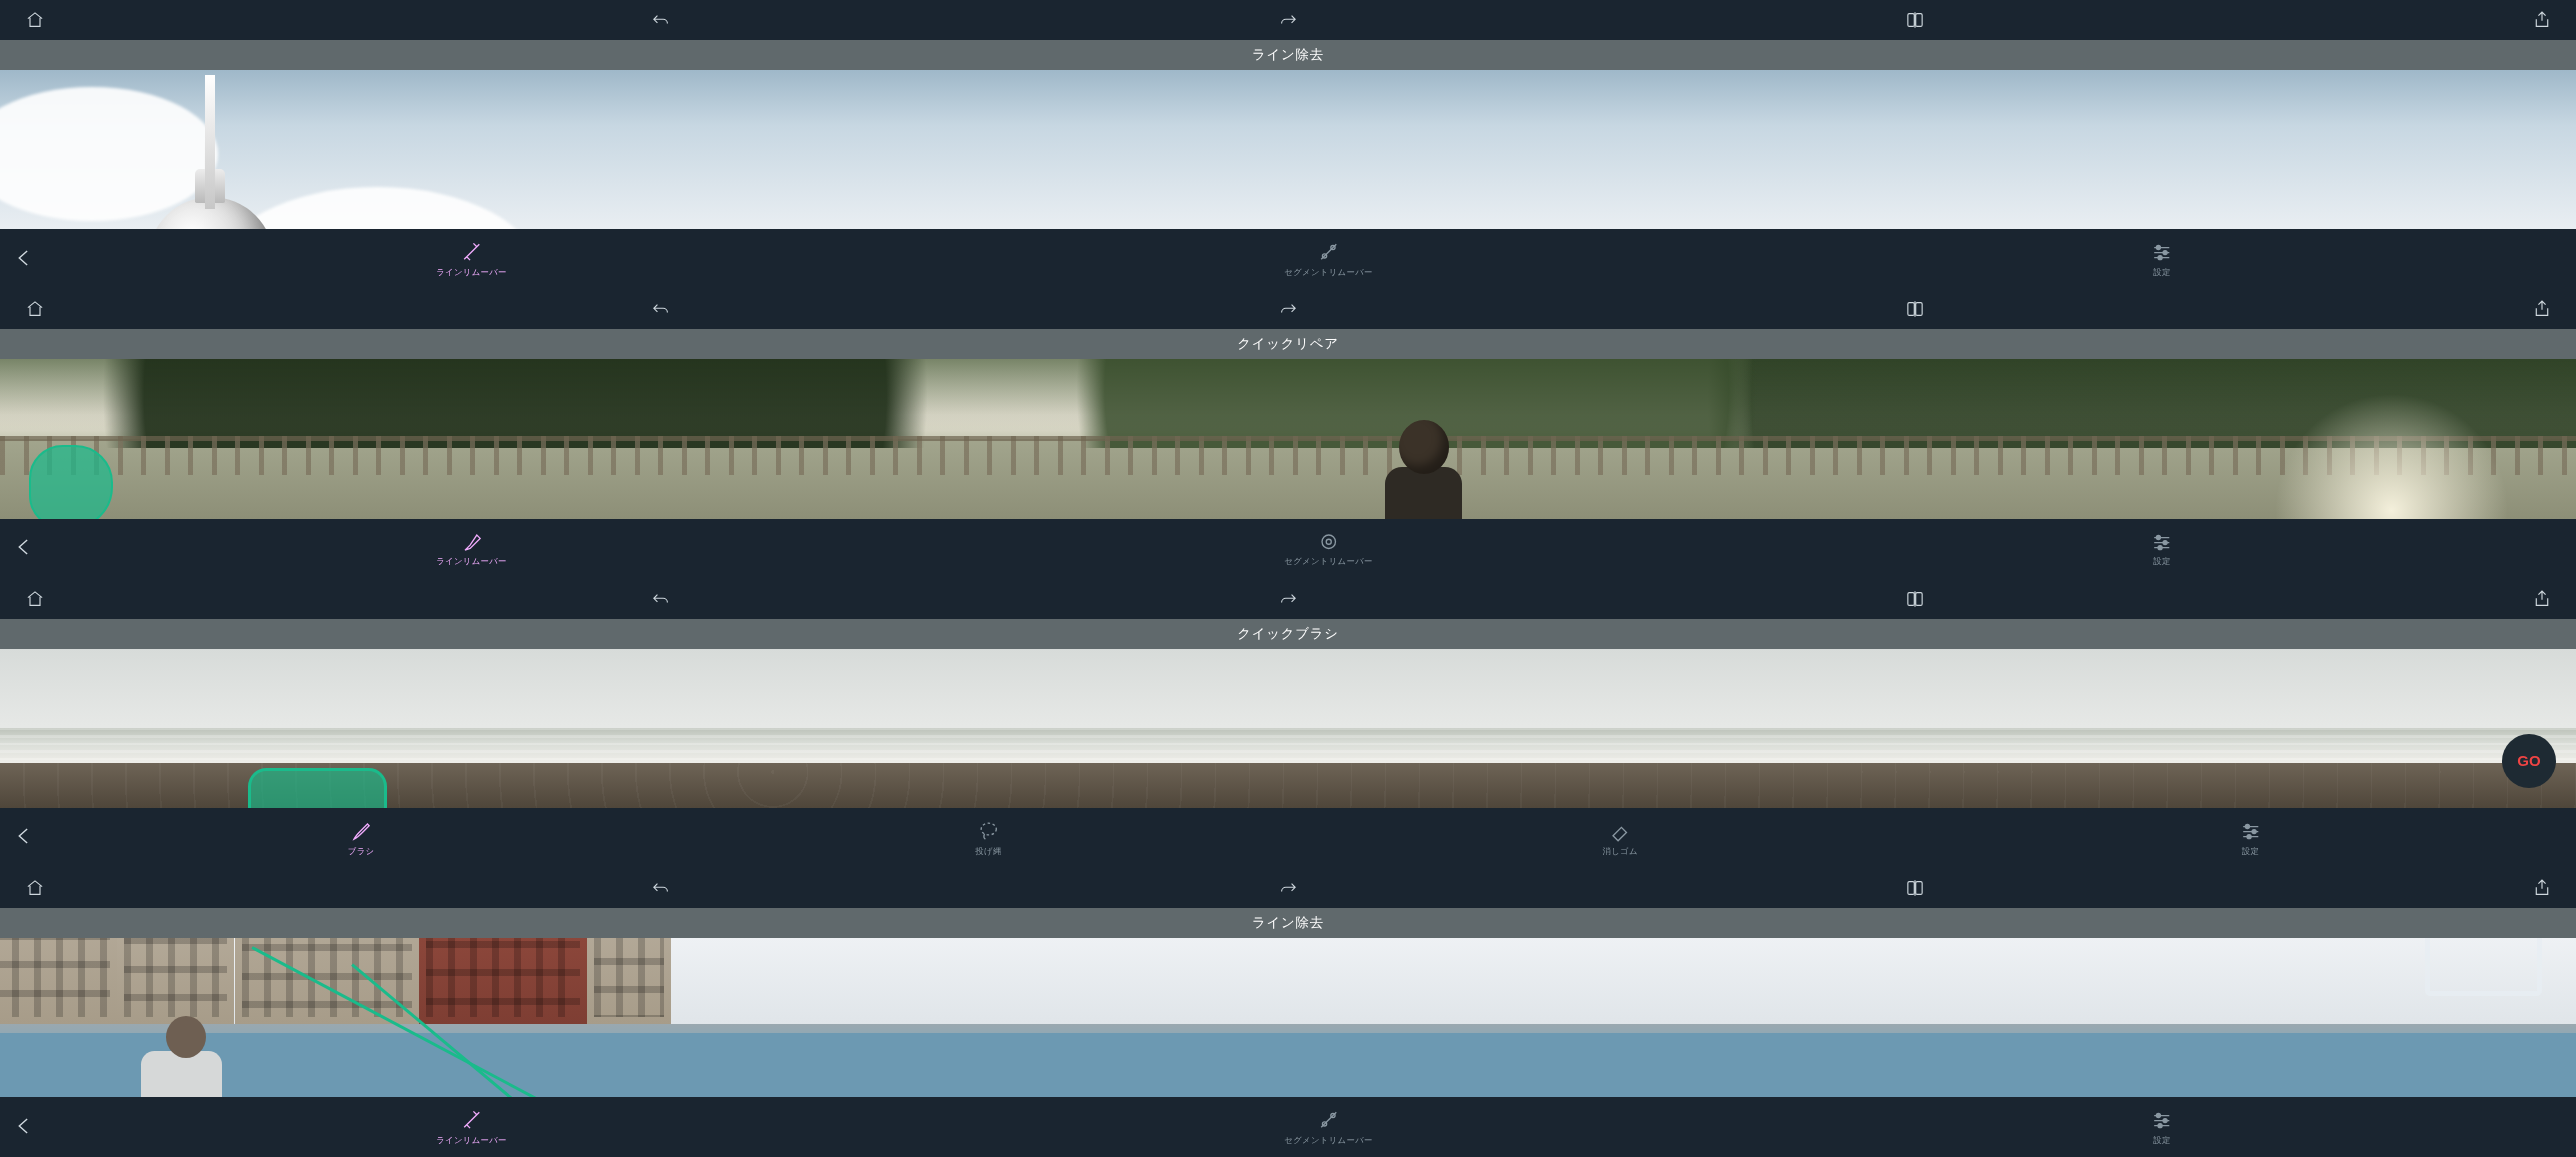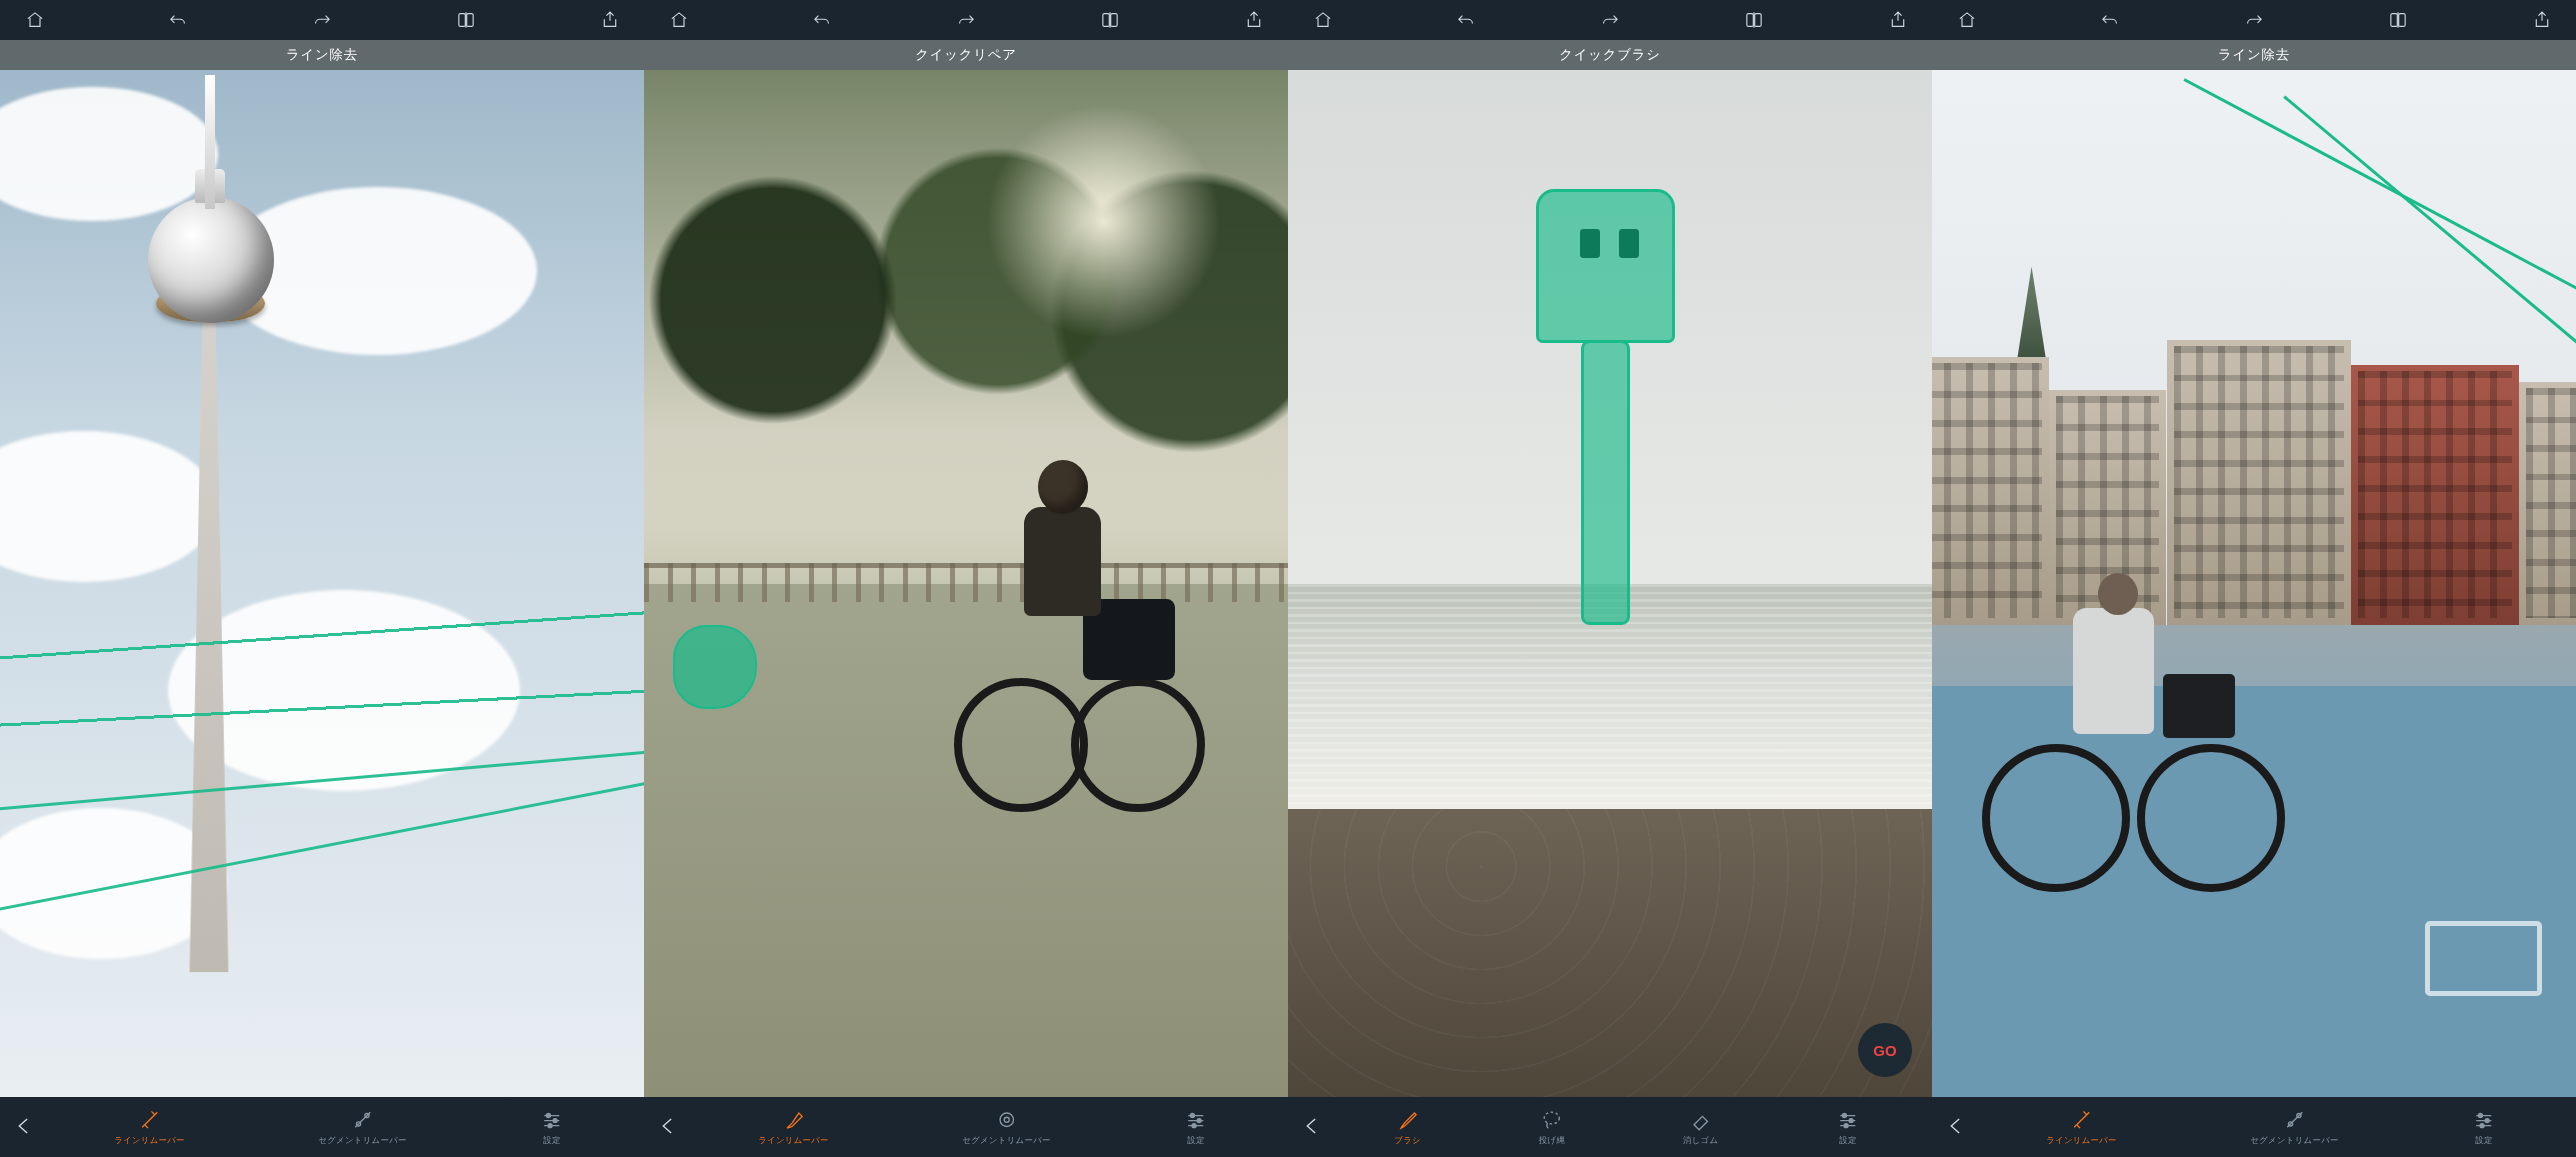--- a/index.html
+++ b/index.html
@@ -1,17 +1,17 @@
 <!DOCTYPE html>
 <html style="font-size:13.4px"><head>
 <meta charset="utf-8">
 <style>
   * { margin: 0; padding: 0; box-sizing: border-box; }
   html, body { width: 2576px; height: 1157px; background: #1a2530; font-family: -apple-system, "Hiragino Sans", sans-serif; overflow: hidden; }
-  .panels { display: flex; width: 100%; height: 100%; }
+  .panels { display: flex; width: 100%; height: 100%; flex-direction: column; }
   .panel { flex: 1; display: flex; flex-direction: column; position: relative; }
 
   
   .topbar { height: 40px; background: #1a2530; display: flex; align-items: center; justify-content: space-between; padding: 0 23.5px; }
   .topbar .icon { width: 22px; height: 22px; color: #cfd8de; display: flex; align-items: center; justify-content: center; cursor: pointer; }
   .topbar .icon svg { width: 20px; height: 20px; stroke: #cfd8de; fill: none; stroke-width: 1.6; }
 
   
   .modebar { height: 30px; background: rgba(120,128,128,0.75); display: flex; align-items: center; justify-content: center; color: #fff; font-size: 13.4px; letter-spacing: 0.8px; }
 
@@ -77,21 +77,21 @@
   .cyclist4 .w1 { width: 148px; height: 148px; bottom: 0; left: -17px; }
   .cyclist4 .w2 { width: 148px; height: 148px; bottom: 0; left: 138px; }
   .diag-line { position: absolute; height: 3.4px; background: #1abb8b; transform-origin: left center; }
 
   
   .bottombar { height: 60px; background: #1a2530; display: flex; align-items: center; padding: 0 13.4px; }
   .bottombar .back { width: 34px; color: #cfd8de; cursor: pointer; }
   .bottombar .back svg { width: 22px; height: 22px; stroke: #cfd8de; fill: none; stroke-width: 1.8; }
   .bottombar .tools { flex: 1; display: flex; justify-content: space-around; }
   .tool { display: flex; flex-direction: column; align-items: center; gap: 3.4px; color: #8a98a2; cursor: pointer; }
-  .tool.active { color: #f97316; }
+  .tool.active { color: #f0abfc; }
   .tool .ticon { width: 23.5px; height: 23.5px; }
   .tool .ticon svg { width: 23.5px; height: 23.5px; stroke: currentColor; fill: none; stroke-width: 1.6; }
   .tool .tlabel { font-size: 8.4px; letter-spacing: 0.3px; white-space: nowrap; }
 </style>
 </head>
 <body>
 
 <svg width="0" height="0" style="position:absolute">
   <defs>
     <g id="svg-home">

